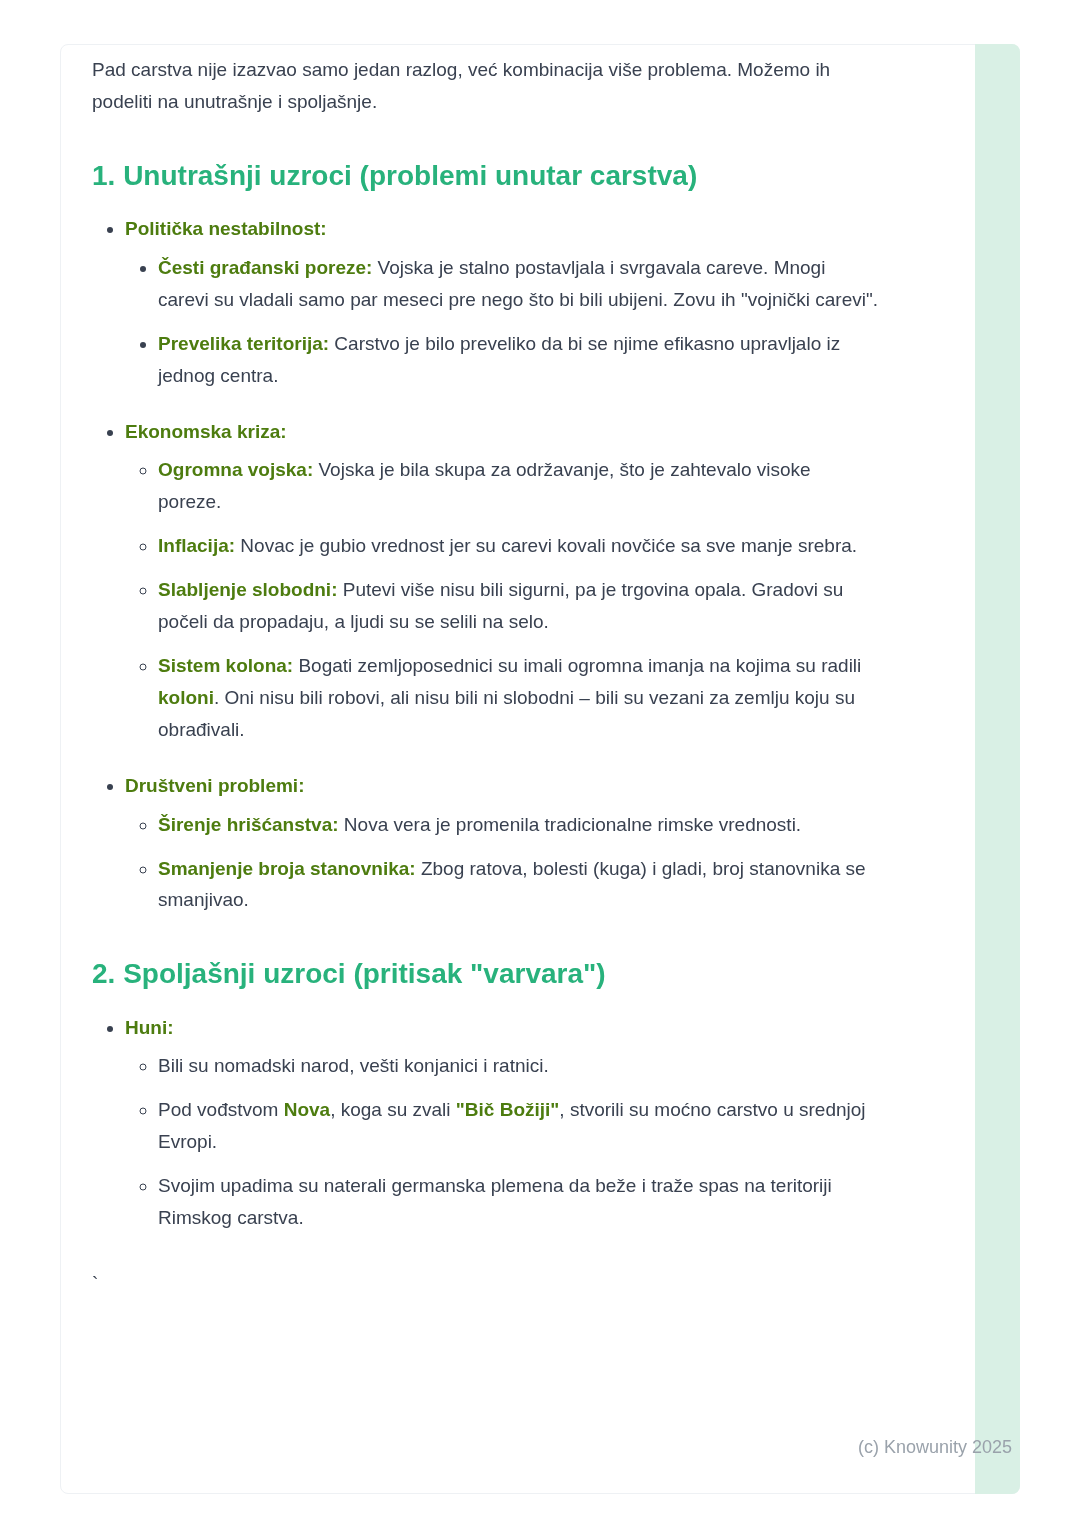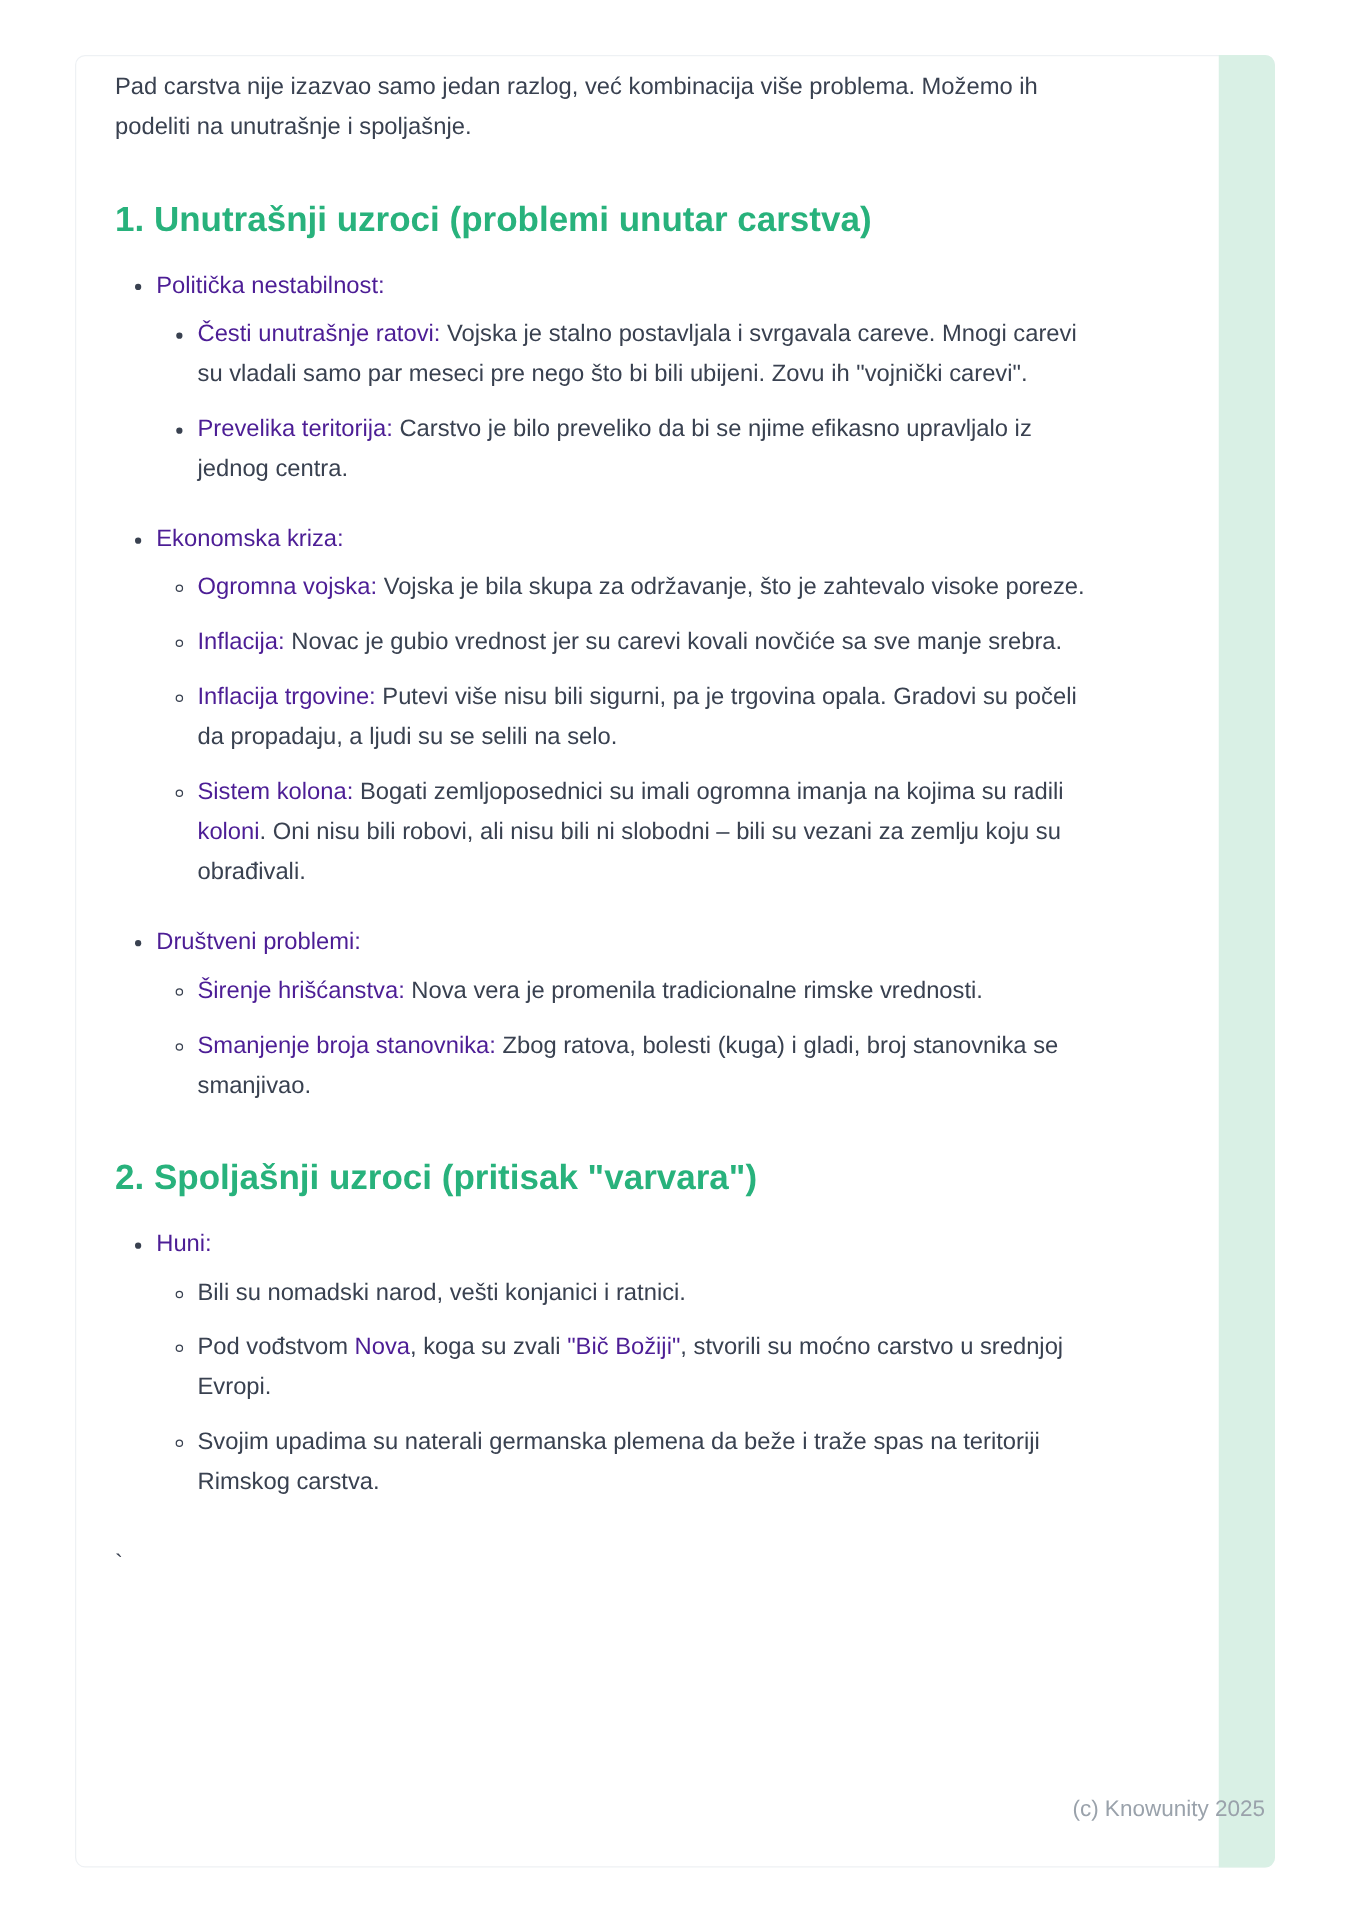--- a/index.html
+++ b/index.html
@@ -27,21 +27,21 @@
   }
   .content {
     position: absolute;
     left: 92px; top: 54px;
     width: 786px;
     font-size: 19px;
     line-height: 1.68;
     z-index: 2;
   }
   .intro { margin-bottom: 0; }
-  strong { font-weight: 400; color: #4c1d95; }
+  strong { font-weight: 700; color: #4d7c0f; }
 
   .section-title {
     color: var(--accent, #28b27c);
     font-size: 28px;
     font-weight: 700;
     line-height: 1.4;
     margin: 38px 0 18px 0;
   }
   .para { margin: 0 0 24px 0; }
 
@@ -71,27 +71,27 @@
 
 <div class="page-card"></div>
 <div class="accent-strip"></div>
 
 <div class="content">
   <p class="intro">Pad carstva nije izazvao samo jedan razlog, već kombinacija više problema. Možemo ih podeliti na unutrašnje i spoljašnje.</p>
   <div id="sections">
       <h2 class="section-title">1. Unutrašnji uzroci (problemi unutar carstva)</h2>
       <ul class="list l1">
         <li class="li-l1"><strong>Politička nestabilnost:</strong><ul class="list l2 style-disc">
-            <li class="li-l2"><strong>Česti unutrašnje ratovi:</strong><span> Vojska je stalno postavljala i svrgavala careve. Mnogi carevi su vladali samo par meseci pre nego što bi bili ubijeni. Zovu ih "vojnički carevi".</span></li>
+            <li class="li-l2"><strong>Česti građanski poreze:</strong><span> Vojska je stalno postavljala i svrgavala careve. Mnogi carevi su vladali samo par meseci pre nego što bi bili ubijeni. Zovu ih "vojnički carevi".</span></li>
             <li class="li-l2"><strong>Prevelika teritorija:</strong><span> Carstvo je bilo preveliko da bi se njime efikasno upravljalo iz jednog centra.</span></li>
           </ul></li>
         <li class="li-l1"><strong>Ekonomska kriza:</strong><ul class="list l2 style-circle">
             <li class="li-l2"><strong>Ogromna vojska:</strong><span> Vojska je bila skupa za održavanje, što je zahtevalo visoke poreze.</span></li>
             <li class="li-l2"><strong>Inflacija:</strong><span> Novac je gubio vrednost jer su carevi kovali novčiće sa sve manje srebra.</span></li>
-            <li class="li-l2"><strong>Inflacija trgovine:</strong><span> Putevi više nisu bili sigurni, pa je trgovina opala. Gradovi su počeli da propadaju, a ljudi su se selili na selo.</span></li>
+            <li class="li-l2"><strong>Slabljenje slobodni:</strong><span> Putevi više nisu bili sigurni, pa je trgovina opala. Gradovi su počeli da propadaju, a ljudi su se selili na selo.</span></li>
             <li class="li-l2"><strong>Sistem kolona:</strong><span> Bogati zemljoposednici su imali ogromna imanja na kojima su radili </span><strong>koloni</strong><span>. Oni nisu bili robovi, ali nisu bili ni slobodni – bili su vezani za zemlju koju su obrađivali.</span></li>
           </ul></li>
         <li class="li-l1"><strong>Društveni problemi:</strong><ul class="list l2 style-circle">
             <li class="li-l2"><strong>Širenje hrišćanstva:</strong><span> Nova vera je promenila tradicionalne rimske vrednosti.</span></li>
             <li class="li-l2"><strong>Smanjenje broja stanovnika:</strong><span> Zbog ratova, bolesti (kuga) i gladi, broj stanovnika se smanjivao.</span></li>
           </ul></li>
       </ul>
       <h2 class="section-title">2. Spoljašnji uzroci (pritisak "varvara")</h2>
       <ul class="list l1">
         <li class="li-l1"><strong>Huni:</strong><ul class="list l2 style-circle">

